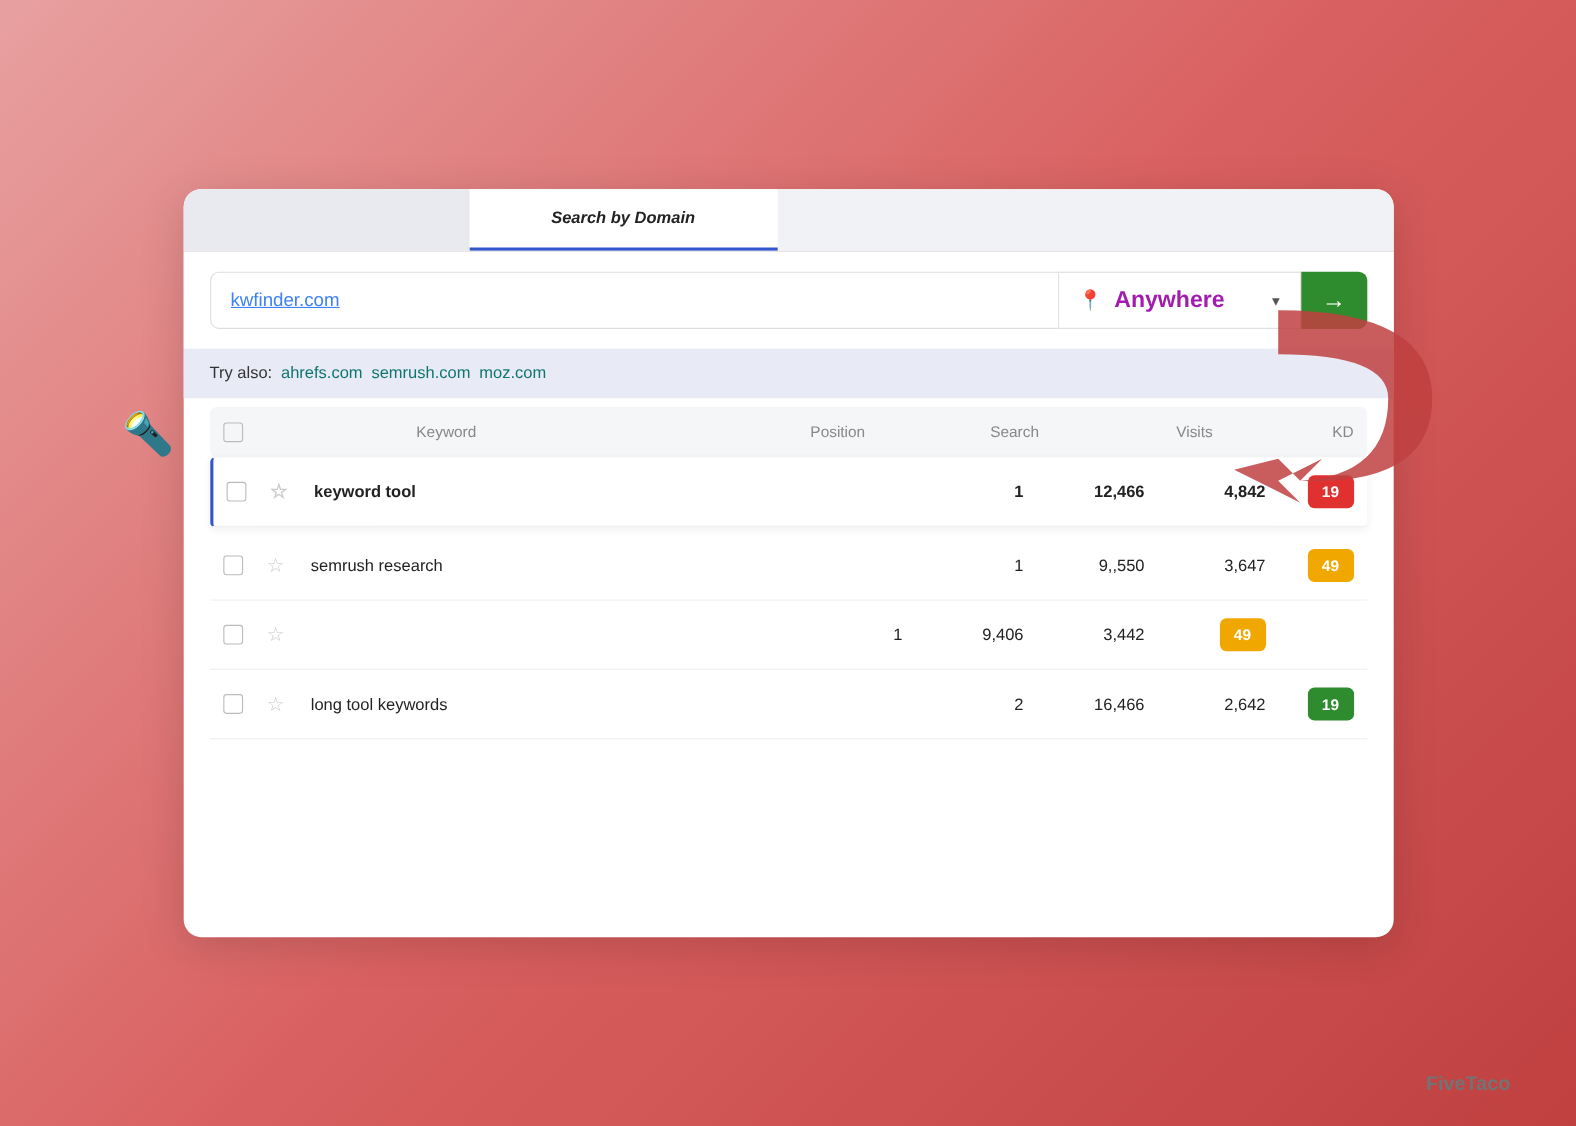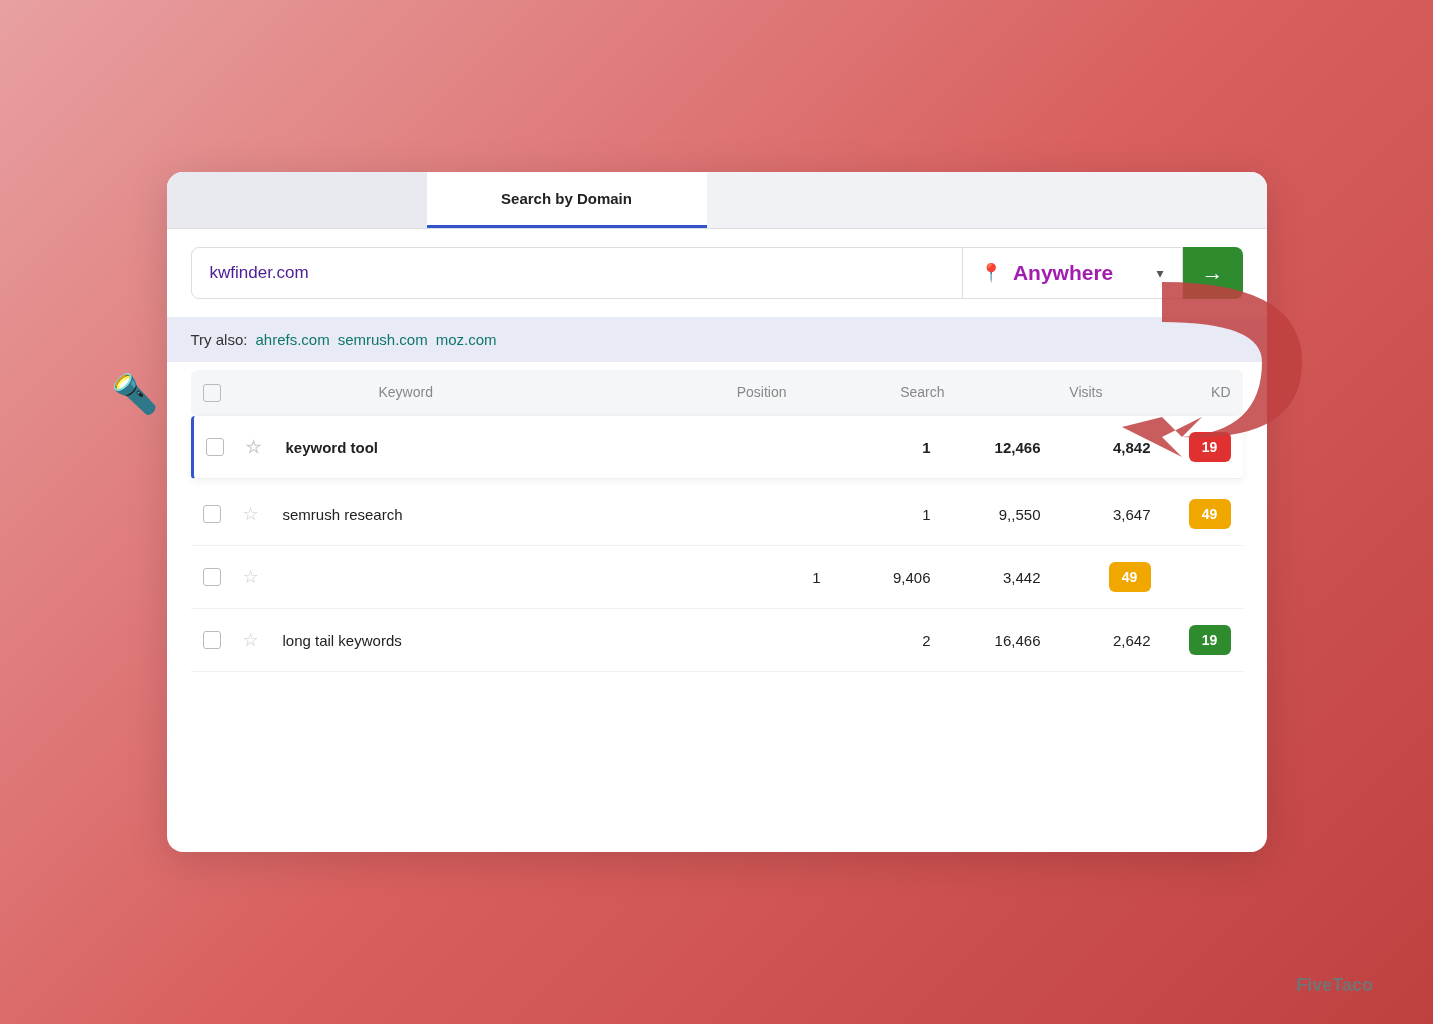--- a/index.html
+++ b/index.html
@@ -61,20 +61,21 @@
       color: #888;
       flex: 0 0 260px;
     }
 
     .tab-active {
       background: #ffffff;
       color: #222;
       border-bottom: 3px solid #3355cc;
       flex: 0 0 280px;
       text-align: center;
+      font-style: italic;
     }
 
     
     .search-row {
       display: flex;
       align-items: center;
       padding: 18px 24px;
       gap: 0;
       background: #fff;
     }
@@ -89,23 +90,24 @@
       background: #fff;
       height: 52px;
       display: flex;
       align-items: center;
     }
 
     .domain-input {
       border: none;
       outline: none;
       font-size: 17px;
-      color: #4c1d95;
+      color: #3b82f6;
       width: 100%;
       background: transparent;
+      text-decoration: underline;
     }
 
     .location-selector {
       display: flex;
       align-items: center;
       border: 1.5px solid #ddd;
       border-left: none;
       padding: 0 18px;
       height: 52px;
       background: #fff;
@@ -354,21 +356,21 @@
         <span class="kd-badge kd-yellow">49</span>
       </div>
     </div>
         <div class="table-row">
       <div>
         <div class="checkbox"></div>
       </div>
       <div>
         <span class="star-icon">☆</span>
       </div>
-      <div style="">long tail keywords</div>
+      <div style="">long tool keywords</div>
       <div class="col-right" style="">2</div>
       <div class="col-right" style="">16,466</div>
       <div class="col-right" style="">2,642</div>
       <div class="col-right">
         <span class="kd-badge kd-green">19</span>
       </div>
     </div>
       </div>
 
   </div>

